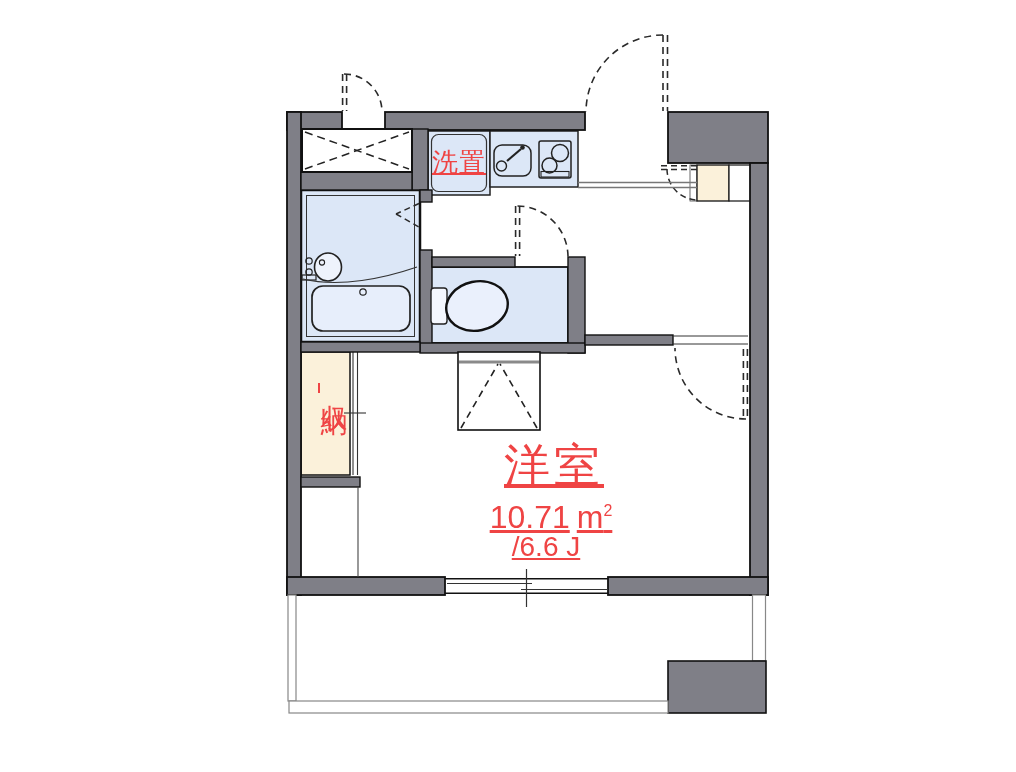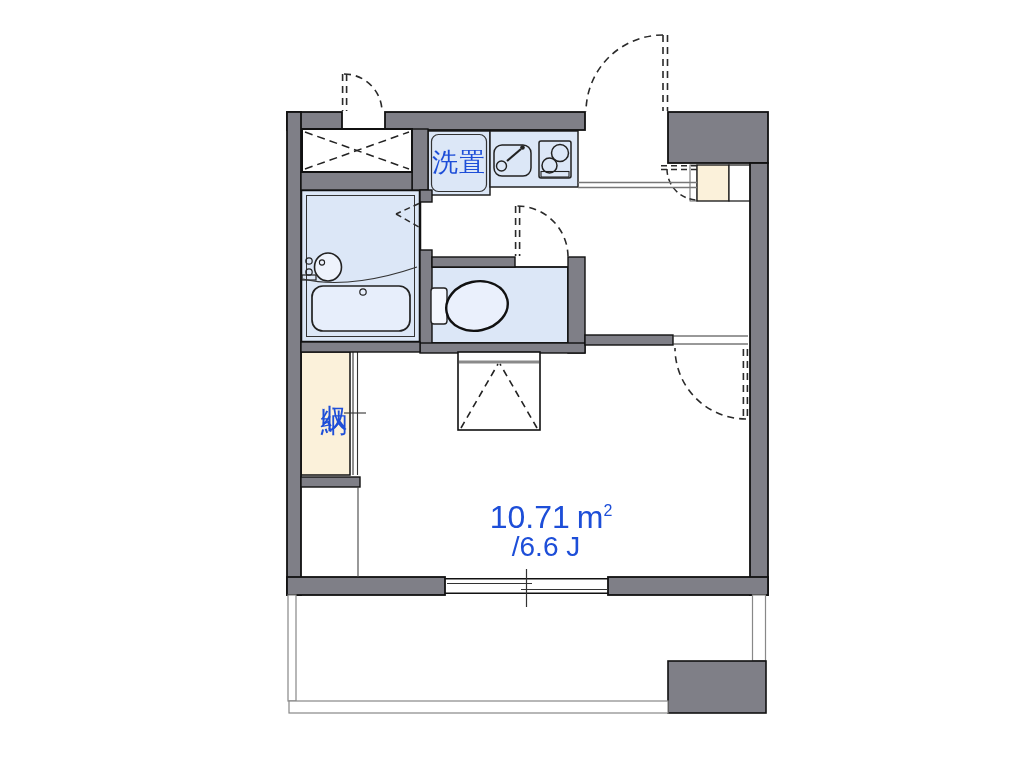--- a/index.html
+++ b/index.html
@@ -1,21 +1,21 @@
 <!DOCTYPE html>
 <html><head>
 <meta charset="utf-8">
 <style>
   html,body{margin:0;padding:0;background:#fff;}
   .canvas{
     position:relative;width:1016px;height:772px;background:#ffffff;
     font-family:"Liberation Sans","DejaVu Sans",sans-serif;overflow:hidden;
   }
   .canvas svg{position:absolute;left:0;top:0;}
-  .lbl{position:absolute;color:#1d4ed8;line-height:1.05;}
+  .lbl{position:absolute;color:#ef4444;line-height:1.05;text-decoration:underline;}
   .lbl-room{left:466px;top:441px;width:176px;text-align:center;font-size:46px;letter-spacing:4px;font-weight:500;}
   .lbl-area{left:451px;top:501px;width:200px;text-align:center;font-size:32px;}
   .lbl-area sup{font-size:16px;vertical-align:super;}
   .lbl-tatami{left:451px;top:532px;width:190px;text-align:center;font-size:28px;}
   .lbl-storage{left:312px;top:383px;width:36px;height:90px;font-size:27px;writing-mode:vertical-rl;text-orientation:upright;letter-spacing:5px;}
   .lbl-washer{left:428px;top:131px;width:62px;height:64px;display:flex;align-items:center;justify-content:center;font-size:26px;letter-spacing:1px;}
   .unit-gap{display:inline-block;width:7px;}
 </style>
 </head>
 <body>
@@ -166,18 +166,19 @@
   </g>
 
   <g>
     <rect x="288" y="595" width="8" height="106" fill="#fff" stroke="#888" stroke-width="1.2"></rect>
     <rect x="752.5" y="595" width="13" height="66" fill="#fff" stroke="#888" stroke-width="1.2"></rect>
     <rect x="668" y="661" width="98" height="52" fill="#7f7f87" stroke="#111" stroke-width="1.6"></rect>
     <rect x="289" y="701" width="379" height="12" fill="#fff" stroke="#888" stroke-width="1.2"></rect>
   </g>
 </svg>
 
+  <div class="lbl lbl-room">洋室</div>
   <div class="lbl lbl-area"><span>10.71</span><span class="unit-gap"></span><span>m</span><sup>2</sup></div>
   <div class="lbl lbl-tatami">/6.6 J</div>
   <div class="lbl lbl-storage">収納</div>
   <div class="lbl lbl-washer">洗置</div>
 
 </div>
 
 </body></html>

